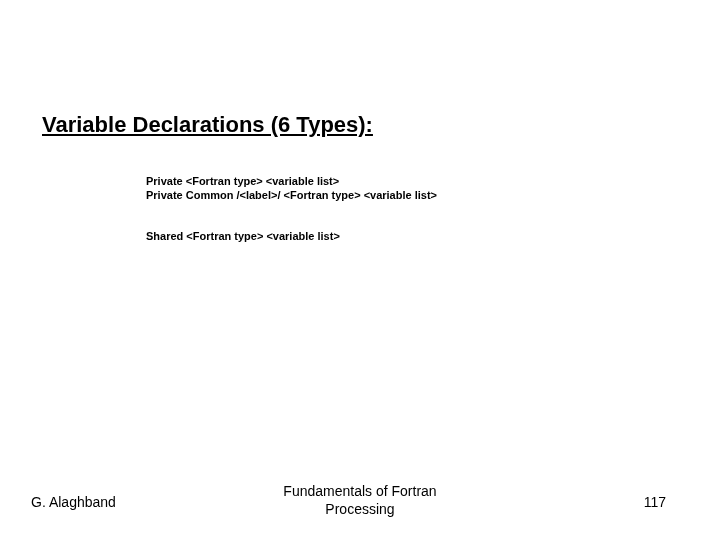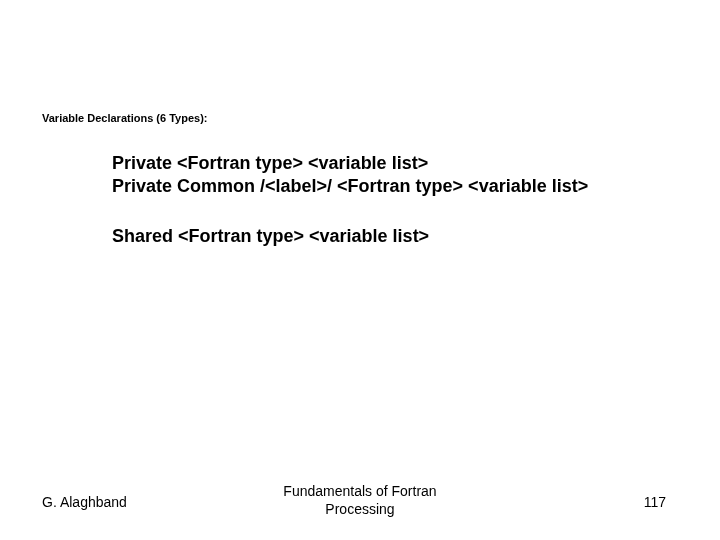--- a/index.html
+++ b/index.html
@@ -12,44 +12,46 @@
     position: relative;
     box-sizing: border-box;
   }
   .content {
     position: absolute;
     top: 112px;
     left: 42px;
     right: 40px;
   }
   .heading {
-    font-size: 11px;
+    font-size: 22px;
     font-weight: bold;
-    margin-bottom: 28px;
+    text-decoration: underline;
+    margin-bottom: 36px;
   }
   .block {
     margin-left: 70px;
     margin-bottom: 26px;
   }
   .line {
-    font-size: 18px;
+    font-size: 11px;
     font-weight: bold;
     line-height: 1.3;
+    margin-left: 34px;
   }
   .footer {
     position: absolute;
     bottom: 22px;
     left: 0;
     right: 0;
     width: 720px;
     font-size: 14px;
   }
   .footer-left {
     position: absolute;
-    left: 42px;
+    left: 31px;
     bottom: 8px;
     text-align: right;
   }
   .footer-center {
     position: absolute;
     left: 0;
     right: 0;
     text-align: center;
     bottom: 0;
     line-height: 1.25;

